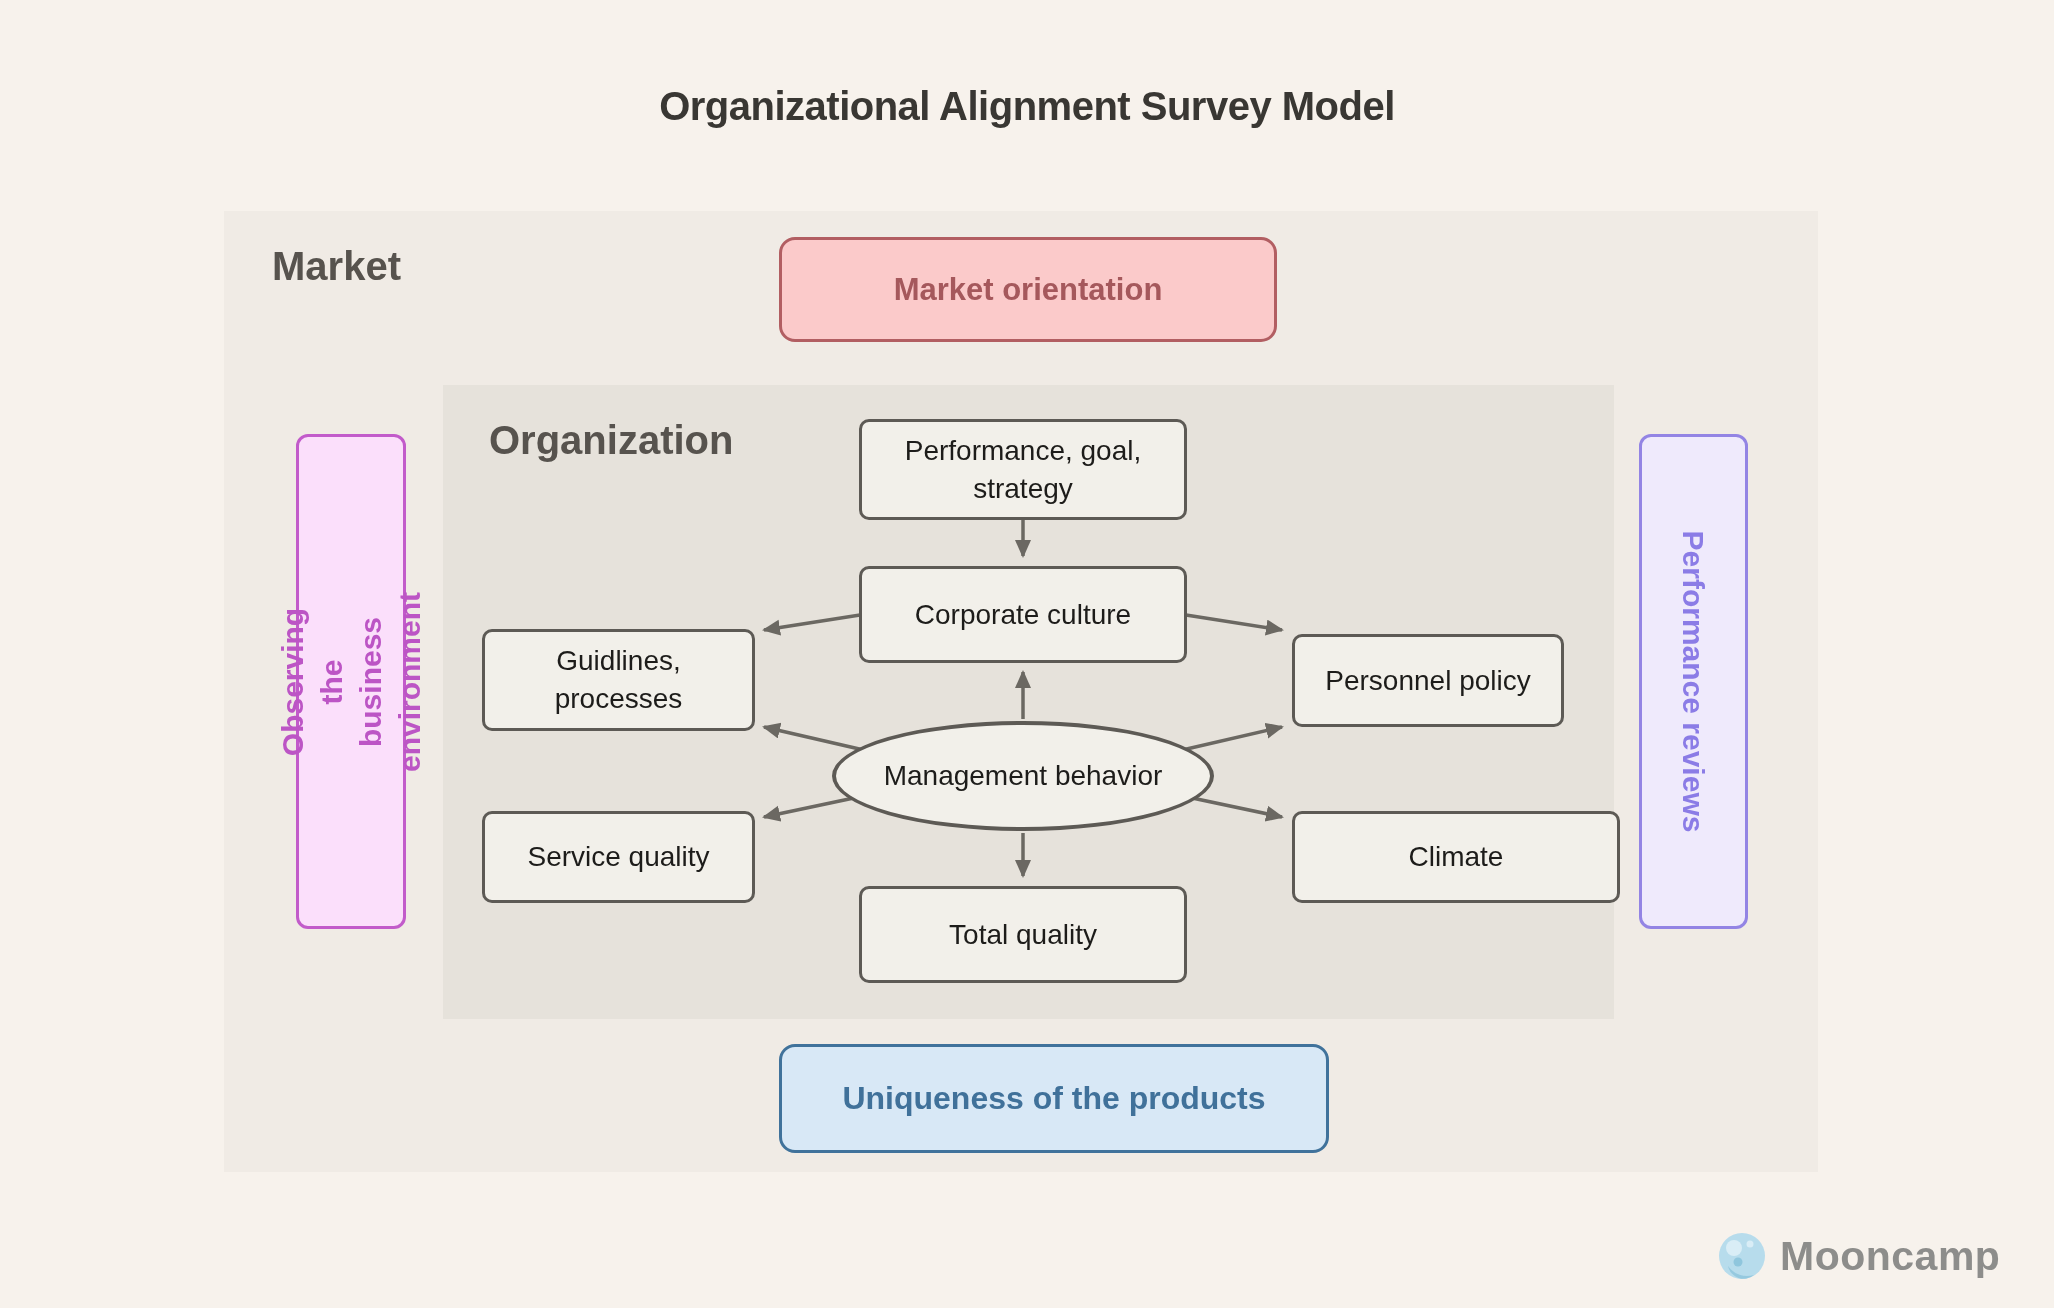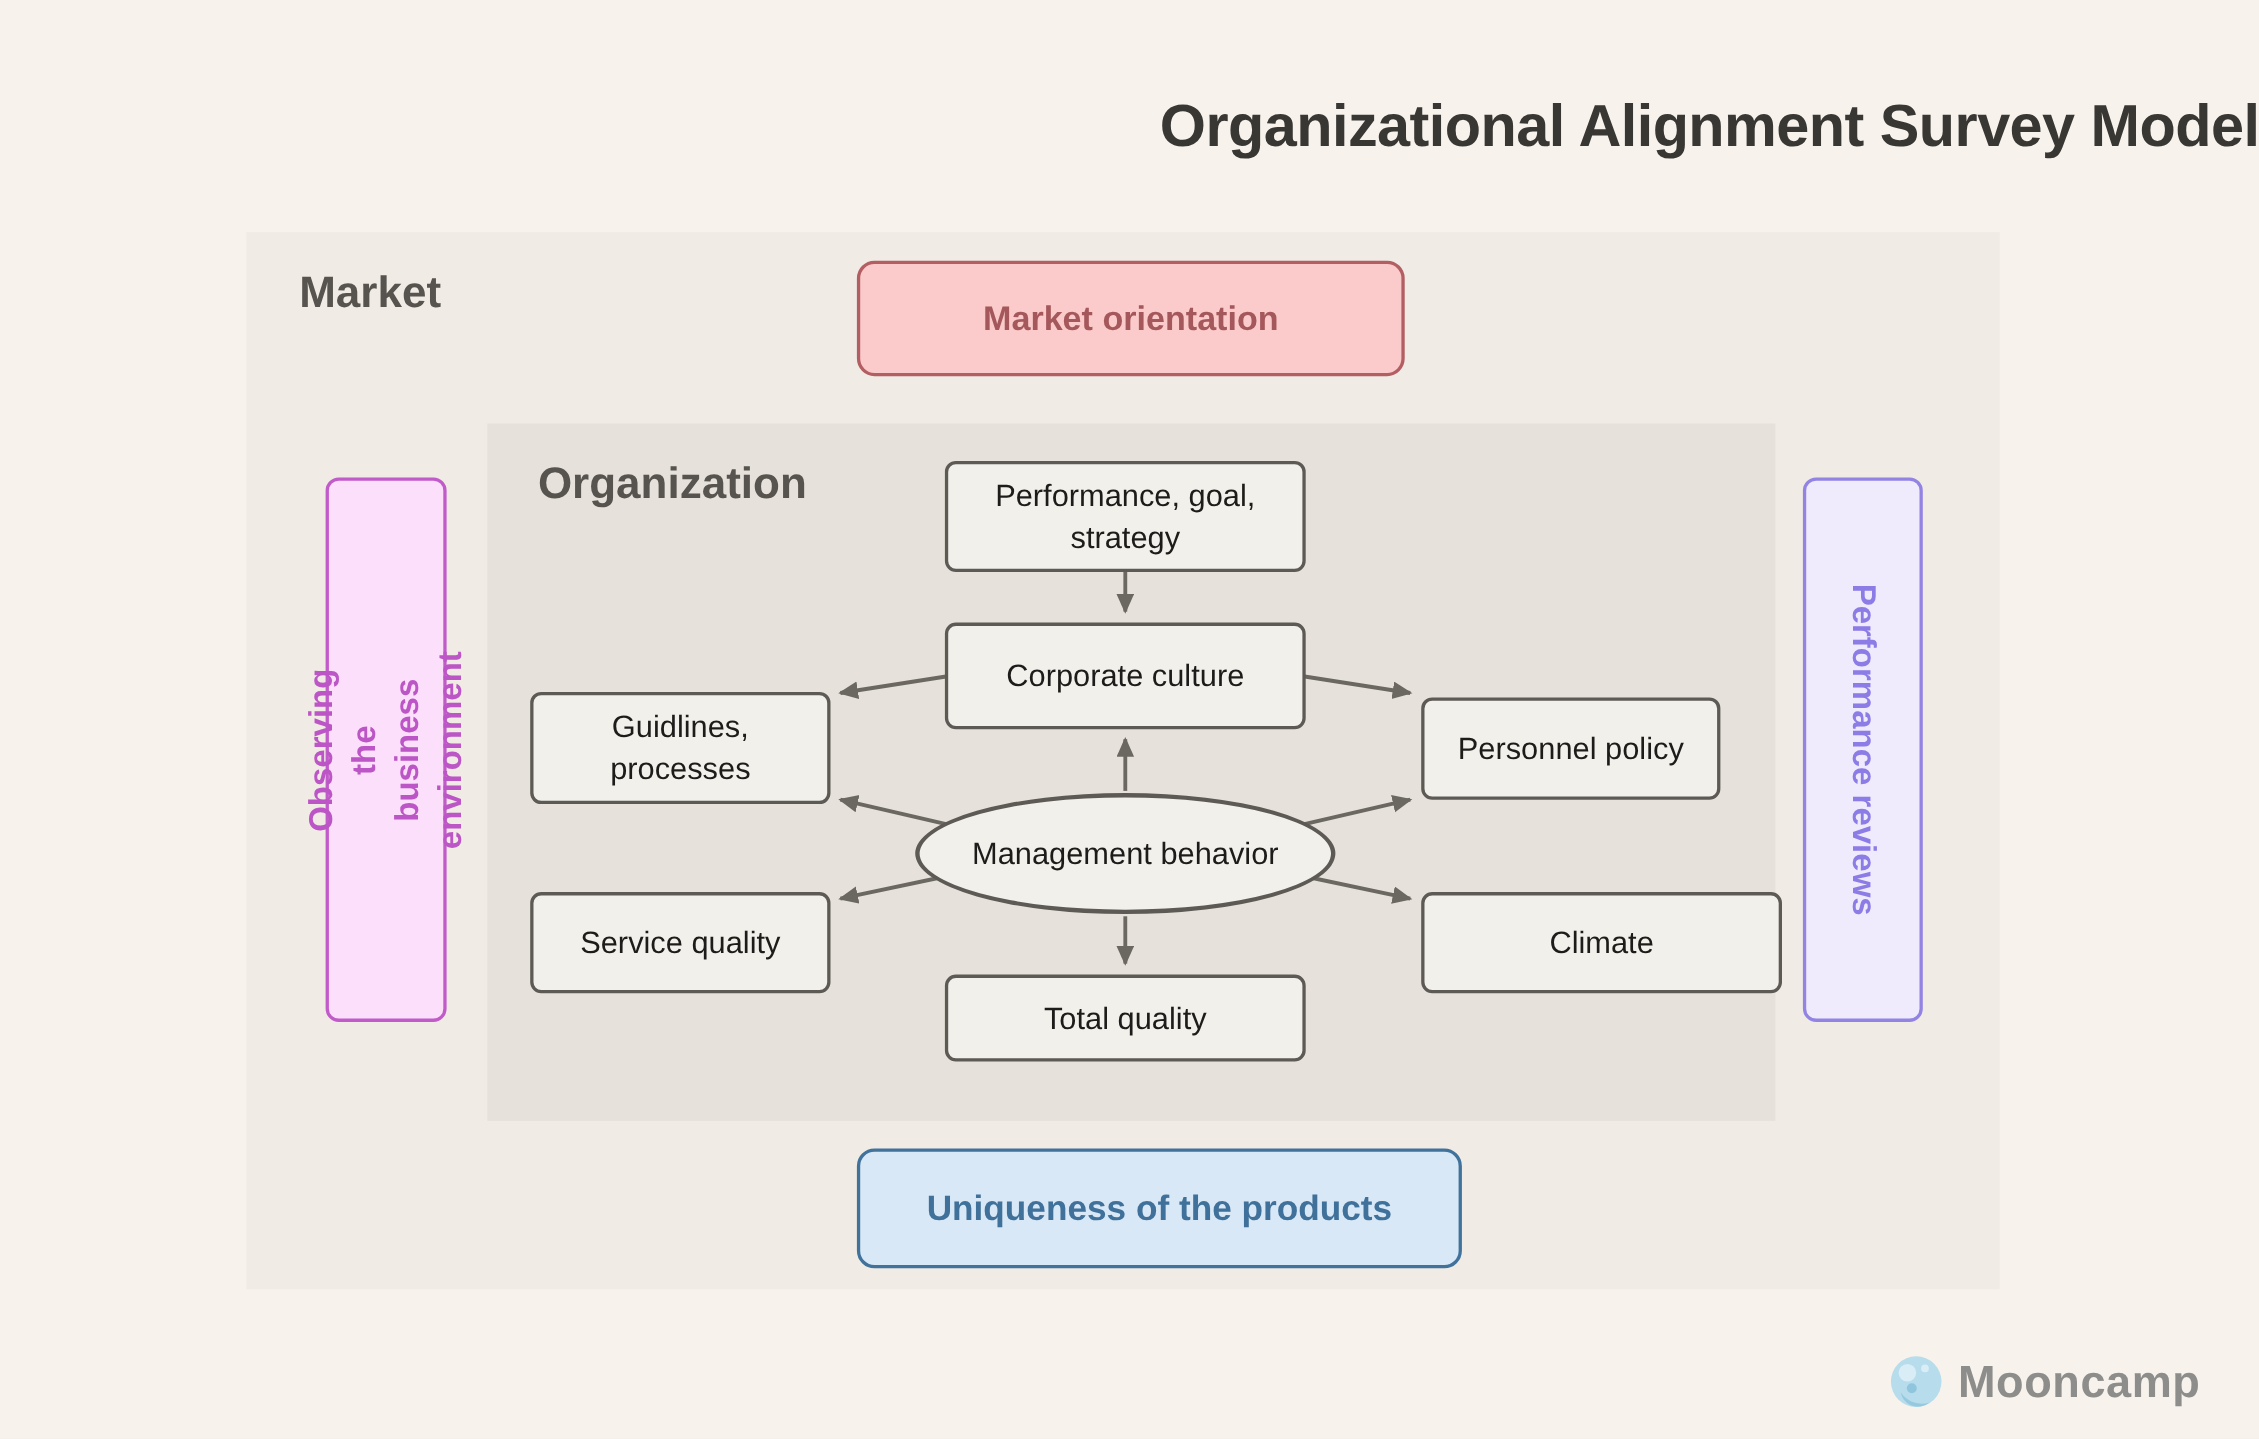--- a/index.html
+++ b/index.html
@@ -14,22 +14,22 @@
   }
   html,body{margin:0;padding:0;}
   body{
     width:2054px;height:1308px;position:relative;overflow:hidden;
     background:var(--page-bg);
     font-family:"Liberation Sans","DejaVu Sans",sans-serif;
     color:var(--node-text);
   }
   .abs{position:absolute;box-sizing:border-box;}
   .page-title{
-    left:0;top:84px;width:2054px;text-align:right;
-    font-size:54px;font-weight:700;letter-spacing:-0.5px;color:var(--title-text);
+    left:0;top:84px;width:2054px;text-align:center;
+    font-size:40px;font-weight:700;letter-spacing:-0.5px;color:var(--title-text);
     z-index:1;margin:0;
   }
   .market-container{
     left:224px;top:211px;width:1594px;height:961px;
     background:var(--market-bg);z-index:1;
   }
   .organization-container{
     left:443px;top:385px;width:1171px;height:634px;
     background:var(--organization-bg);z-index:2;
   }
@@ -43,21 +43,21 @@
     background:var(--node-fill);border:3px solid var(--node-border);border-radius:10px;
     display:flex;align-items:center;justify-content:center;text-align:center;
     font-size:28px;line-height:1.35;color:var(--node-text);z-index:5;padding:4px 14px;
   }
   .node-perf      {left:859px; top:419px; width:328px; height:101px;}
   .node-corporate {left:859px; top:566px; width:328px; height:97px;}
   .node-guidlines {left:482px; top:629px; width:273px; height:102px;}
   .node-personnel {left:1292px;top:634px; width:272px; height:93px;}
   .node-service   {left:482px; top:811px; width:273px; height:92px;}
   .node-climate   {left:1292px;top:811px; width:328px; height:92px;}
-  .node-total     {left:859px; top:886px; width:328px; height:79px;}
+  .node-total     {left:859px; top:886px; width:328px; height:97px;}
   .node-ellipse{
     left:832px;top:721px;width:382px;height:110px;border-radius:50%;
     border-width:4px;padding:0;
   }
   .pill{
     display:flex;align-items:center;justify-content:center;text-align:center;
     border-radius:16px;z-index:5;font-weight:700;
   }
   .market-orientation{
     left:779px;top:237px;width:498px;height:105px;

